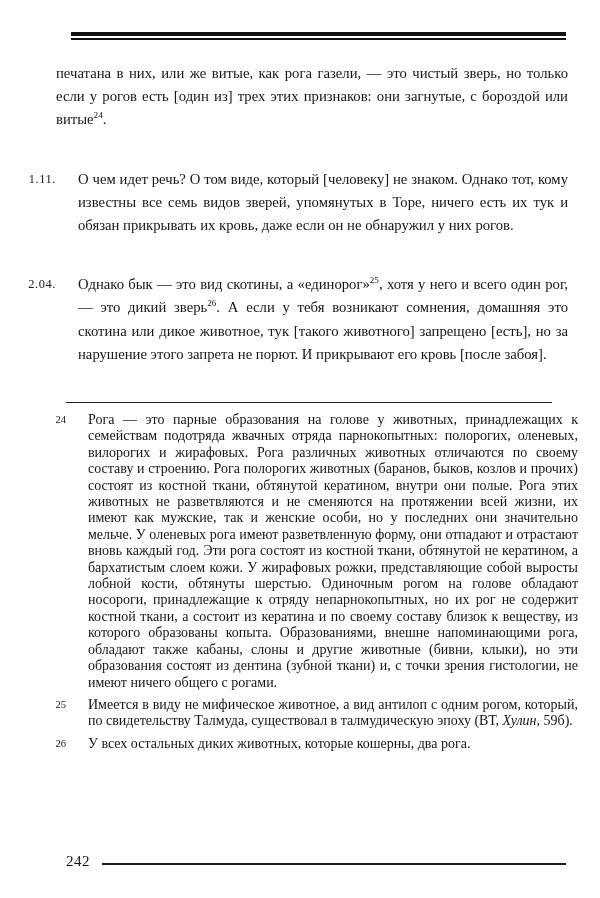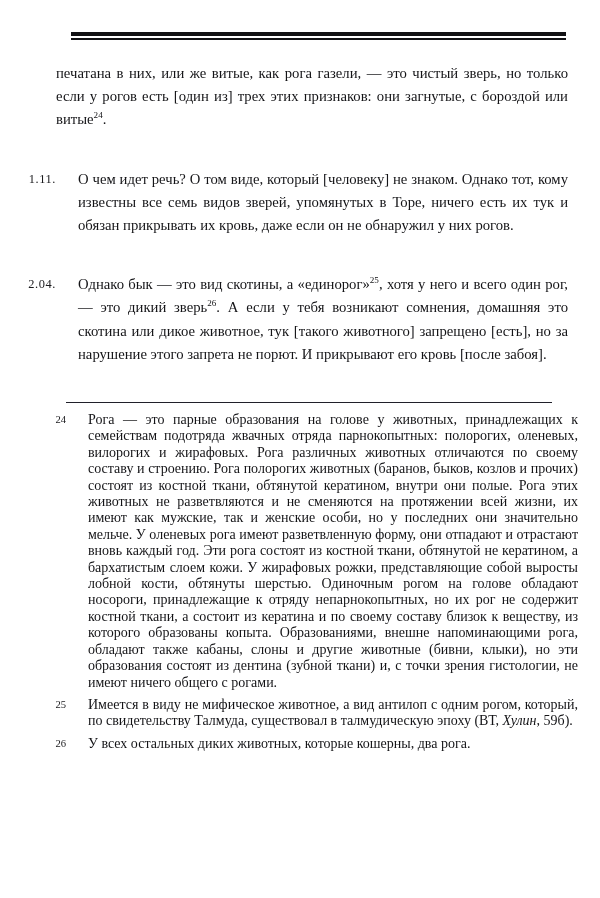--- a/index.html
+++ b/index.html
@@ -210,14 +210,18 @@
       <div class="fn-body"><span>Имеется в виду не мифическое животное, а вид антилоп с одним рогом, который, по свидетельству Талмуда, существовал в талмудическую эпоху (ВТ, </span><i>Хулин</i><span>, 59б).</span></div>
     </div>
 
     <div class="fn">
       <div class="fn-num">26</div>
       <div class="fn-body">У всех остальных диких животных, которые кошерны, два рога.</div>
     </div>
 
   </div>
 
+  <div class="folio">
+    <div class="folio-num">242</div>
+    <div class="folio-rule"></div>
+  </div>
 
 </div>
 
 </body></html>

